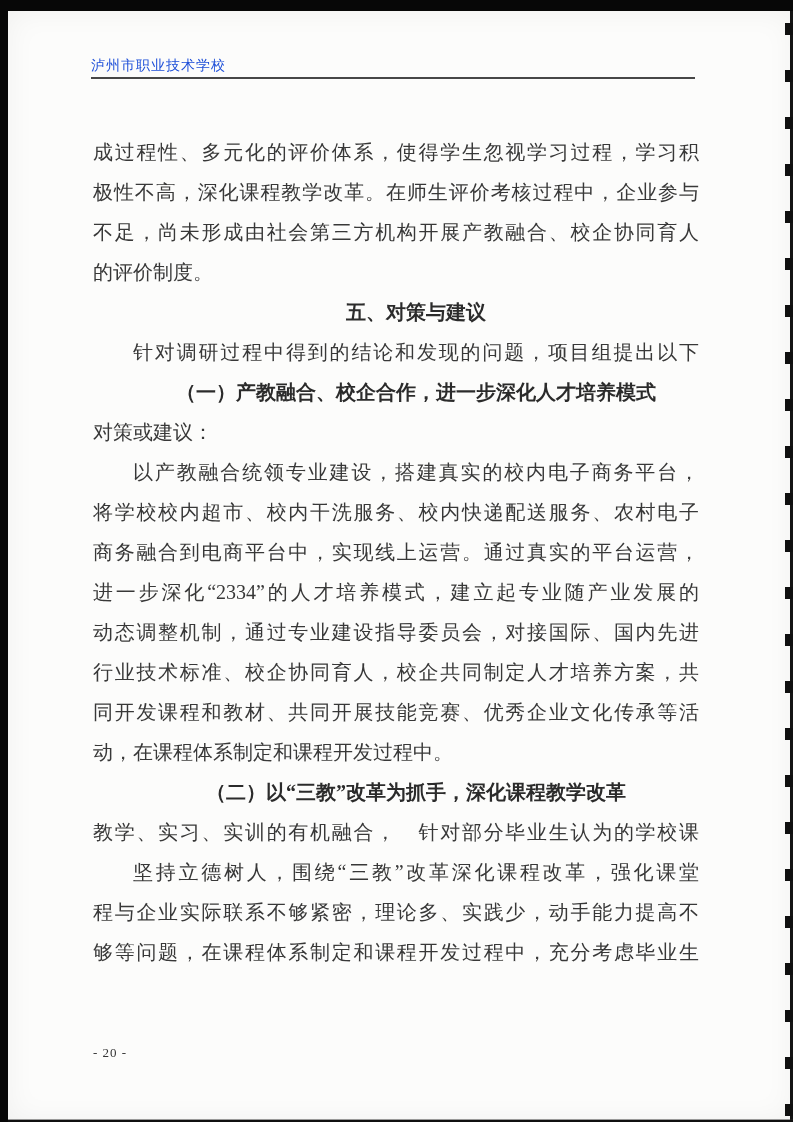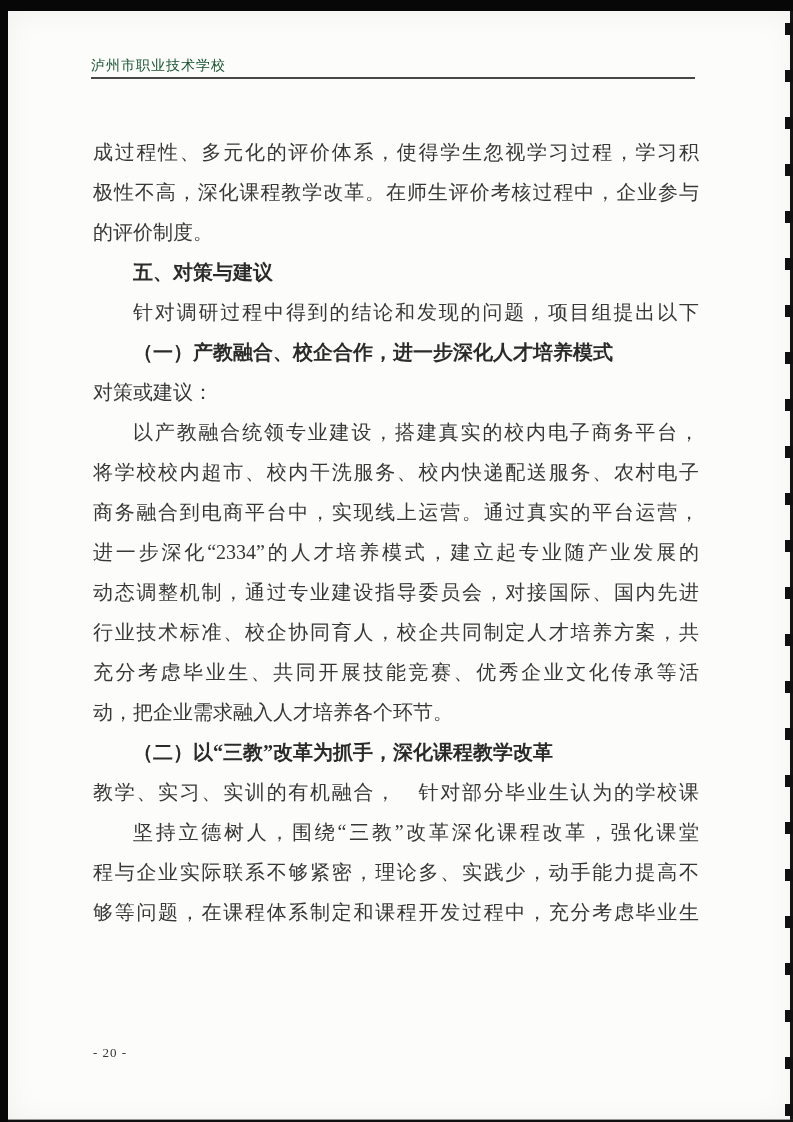--- a/index.html
+++ b/index.html
@@ -18,70 +18,71 @@
     background:
       repeating-linear-gradient(180deg, rgba(0,0,0,0) 0 12px, #101010 12px 24px, rgba(0,0,0,0) 24px 47px),
       linear-gradient(270deg, #141414 0 3px, rgba(0,0,0,0) 3px);
   }
   .bottom-edge{
     position:absolute;left:0;right:0;bottom:0;height:4px;
     background:linear-gradient(0deg, #101010 0 2px, rgba(40,40,40,.45) 2px 3px, rgba(0,0,0,0) 3px);
   }
   .header-school{
     position:absolute;left:83px;top:46px;
-    font-size:14px;color:#14532d;letter-spacing:1px;text-align:center;
+    font-size:14px;color:#1d4ed8;letter-spacing:1px;text-align:center;
   }
   .header-rule{
     position:absolute;left:83px;top:66px;width:604px;height:2px;
     background:#474747;
   }
   .content{
     position:absolute;left:85px;top:121px;width:606px;
   }
   .ln{
     font-size:20px;line-height:40px;height:40px;overflow:hidden;
     color:#383838;
     text-align:left;
   }
   .just{
     text-align:justify;
     text-align-last:justify;
     text-justify:inter-character;
   }
-  .ind{text-indent:2em;}
+  .ind{text-indent:2em;text-align:center;}
   .bold{font-weight:bold;color:#2b2b2b;}
   .footer-page{
     position:absolute;left:85px;top:1034px;
     font-size:13px;color:#333333;letter-spacing:1px;text-align:center;
   }
 </style>
 </head>
 <body>
 
 <div class="paper">
 
   <div class="header-school">泸州市职业技术学校</div>
   <div class="header-rule"></div>
 
   <div class="content">
     <div class="ln just">成过程性、多元化的评价体系，使得学生忽视学习过程，学习积</div>
     <div class="ln just">极性不高，深化课程教学改革。在师生评价考核过程中，企业参与</div>
+    <div class="ln just">不足，尚未形成由社会第三方机构开展产教融合、校企协同育人</div>
     <div class="ln">的评价制度。</div>
     <div class="ln ind bold">五、对策与建议</div>
     <div class="ln ind just">针对调研过程中得到的结论和发现的问题，项目组提出以下</div>
     <div class="ln ind bold">（一）产教融合、校企合作，进一步深化人才培养模式</div>
     <div class="ln">对策或建议：</div>
     <div class="ln ind just">以产教融合统领专业建设，搭建真实的校内电子商务平台，</div>
     <div class="ln just">将学校校内超市、校内干洗服务、校内快递配送服务、农村电子</div>
     <div class="ln just">商务融合到电商平台中，实现线上运营。通过真实的平台运营，</div>
     <div class="ln just">进一步深化“2334”的人才培养模式，建立起专业随产业发展的</div>
     <div class="ln just">动态调整机制，通过专业建设指导委员会，对接国际、国内先进</div>
     <div class="ln just">行业技术标准、校企协同育人，校企共同制定人才培养方案，共</div>
-    <div class="ln just">充分考虑毕业生、共同开展技能竞赛、优秀企业文化传承等活</div>
-    <div class="ln">动，把企业需求融入人才培养各个环节。</div>
+    <div class="ln just">同开发课程和教材、共同开展技能竞赛、优秀企业文化传承等活</div>
+    <div class="ln">动，在课程体系制定和课程开发过程中。</div>
     <div class="ln ind bold">（二）以“三教”改革为抓手，深化课程教学改革</div>
     <div class="ln just">教学、实习、实训的有机融合，　针对部分毕业生认为的学校课</div>
     <div class="ln ind just">坚持立德树人，围绕“三教”改革深化课程改革，强化课堂</div>
     <div class="ln just">程与企业实际联系不够紧密，理论多、实践少，动手能力提高不</div>
     <div class="ln just">够等问题，在课程体系制定和课程开发过程中，充分考虑毕业生</div>
   </div>
 
   <div class="footer-page">- 20 -</div>
 
   <div class="right-edge"></div>

